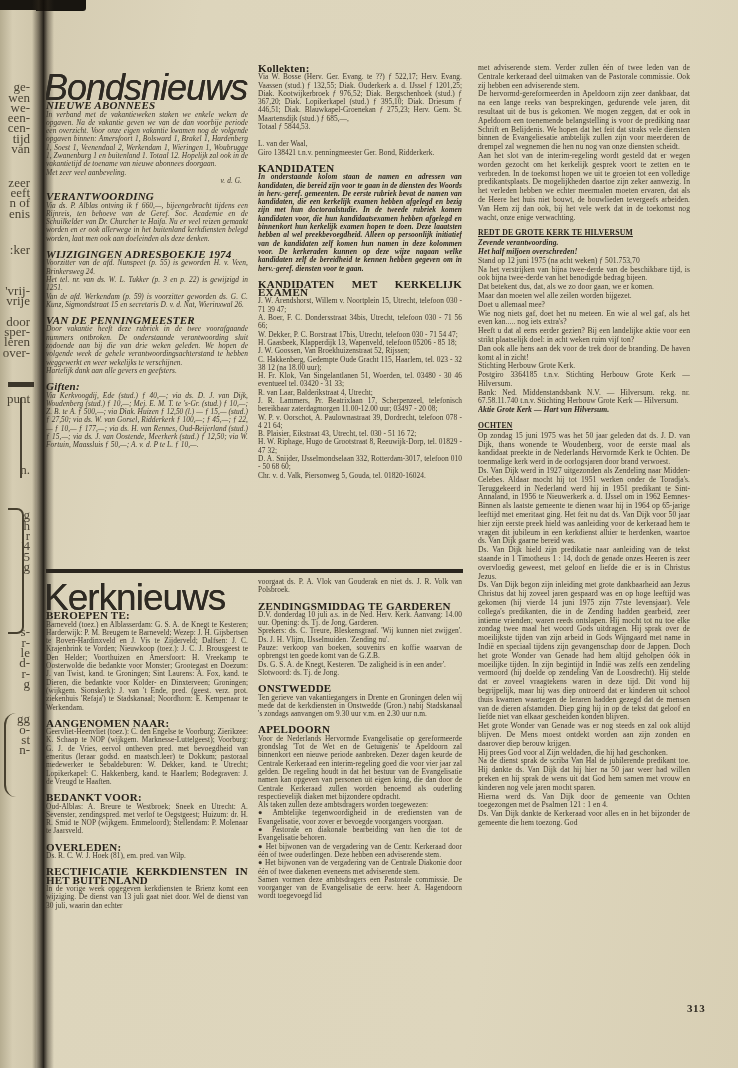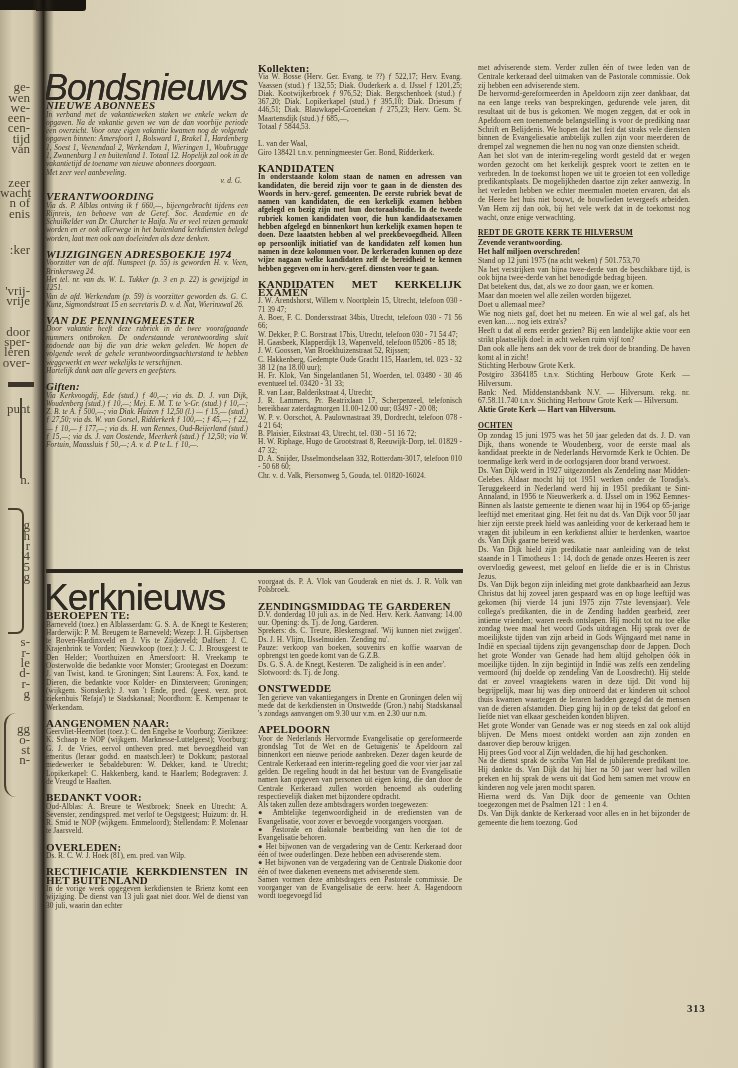--- a/index.html
+++ b/index.html
@@ -8,38 +8,38 @@
     background:linear-gradient(100deg,#c4bb9f 0%,#d5ccb2 6%,#ddd5bc 22%,#ded6bd 70%,#d8cfb4 100%);
     font-family:"Liberation Serif", serif;color:#3b352a;
   }
   
   .top-dark{position:absolute;left:0;top:0;width:86px;height:11px;background:#181510;border-radius:0 0 3px 0;}
   .prev-edge{position:absolute;left:0;top:10px;width:36px;height:1058px;
     background:linear-gradient(90deg,#b6ad91,#d6cdb3 35%,#cfc6ab 100%);}
   .frags{position:absolute;left:0;top:62px;width:30px;text-align:right;
     font-size:13px;line-height:10.3px;color:#4a4334;white-space:pre-line;}
   .frag{white-space:pre-line;}
-  .g1{margin-top:13px}.g2{margin-top:16px}.g3{margin-top:20px}.g4{margin-top:10px}
+  .g1{margin-top:13px}.g2{margin-top:16px}.g3{margin-top:20px}.g4{}
   .g5{margin-top:26px}.g6{margin-top:50px}.g7{margin-top:25px}.g8{margin-top:45px}.g9{margin-top:15px}
   .frag-hbar{position:absolute;left:8px;top:372px;width:26px;height:5px;background:#3c362a;}
   .frag-vline1{position:absolute;left:20px;top:388px;width:2px;height:80px;background:#4a4334;}
   .frag-bracket1{position:absolute;left:8px;top:498px;width:14px;height:122px;
     border-right:2px solid #47402f;border-top:2px solid #47402f;border-bottom:2px solid #47402f;
     border-radius:0 7px 7px 0;}
   .frag-paren{position:absolute;left:4px;top:703px;width:13px;height:84px;
     border-left:2px solid #47402f;border-radius:12px 0 0 12px;}
   .gutter{position:absolute;left:32px;top:0;width:22px;height:1068px;
     background:linear-gradient(90deg,rgba(70,60,44,0) 0%,rgba(45,38,27,0.55) 30%,rgba(20,16,11,0.9) 52%,rgba(48,41,30,0.45) 72%,rgba(0,0,0,0) 100%);}
   
   .col{position:absolute;text-align:justify;font-size:7.4px;line-height:8.3px;
     letter-spacing:0.05px;color:#3b352a;overflow:hidden;}
   .col p{margin:0;white-space:pre-line;}
   .col h3{font-size:11px;line-height:8.3px;margin:7px 0 1px 0;letter-spacing:0.2px;color:#28231b;}
   .col h3:first-child{margin-top:0;}
-  .b{font-weight:bold;color:#2d2820;}
+  .b{font-weight:bold;color:#2d2820;font-style:italic;}
   .sign{text-align:right;padding-right:6px;padding-left:38px;}
   .big-title{font-family:"Liberation Sans", sans-serif;font-weight:400;font-size:36px;
     letter-spacing:-1px;color:#2e2a23;margin:0 0 9px -2px;text-shadow:0 0 0.4px #2e2a23;}
   .col1top{left:46px;top:60px;width:202px;height:506px;font-style:italic;}
   .col1top .big-title{margin-top:24px;}
   .col1bot{left:46px;top:572px;width:202px;height:480px;}
   .col1bot .big-title{margin-top:22px;font-size:37px;}
   .col2top{left:258px;top:64px;width:204px;height:503px;}
   .col2bot{left:258px;top:578px;width:204px;height:430px;}
   .col3{left:478px;top:64px;width:212px;height:940px;font-size:7.6px;line-height:8.8px;}
@@ -59,21 +59,21 @@
   <div class="prev-edge">
     <div class="frags">
       <div class="frag g0">ge-
 wen
 we-
 een-
 cen-
 tijd
 van</div>
       <div class="frag g1">zeer
-wacht
+eeft
 n of
 enis</div>
       <div class="frag g2">:ker</div>
       <div class="frag g3">'vrij-
 vrije</div>
       <div class="frag g4">door
 sper-
 leren
 over-</div>
       <div class="frag g5">punt</div>

